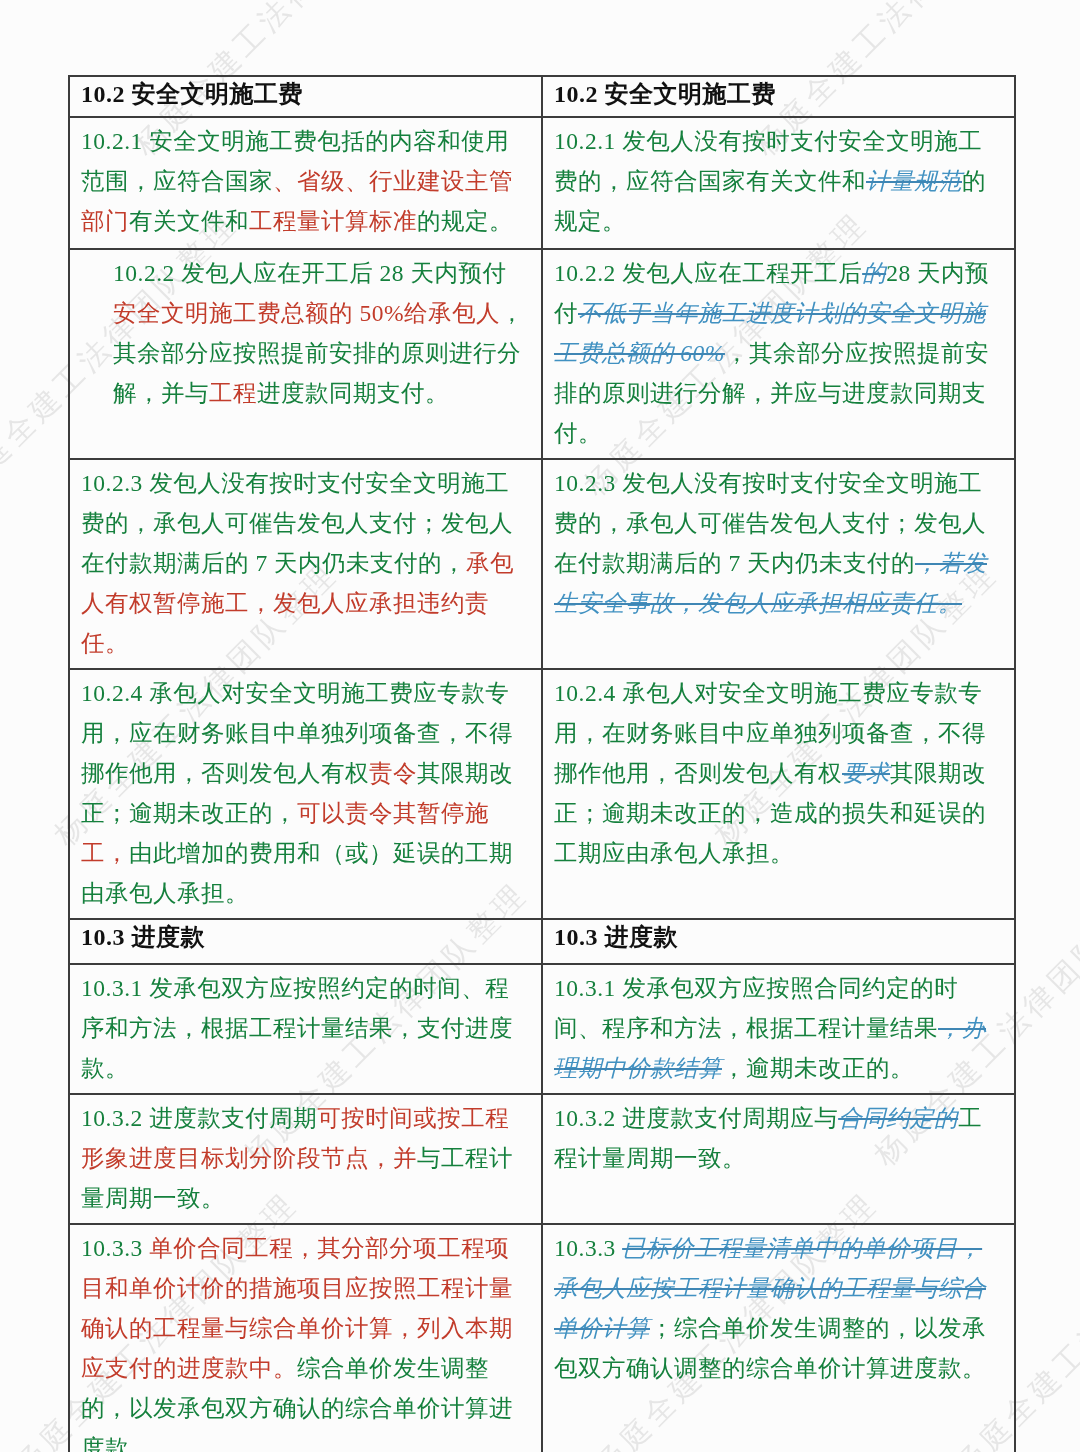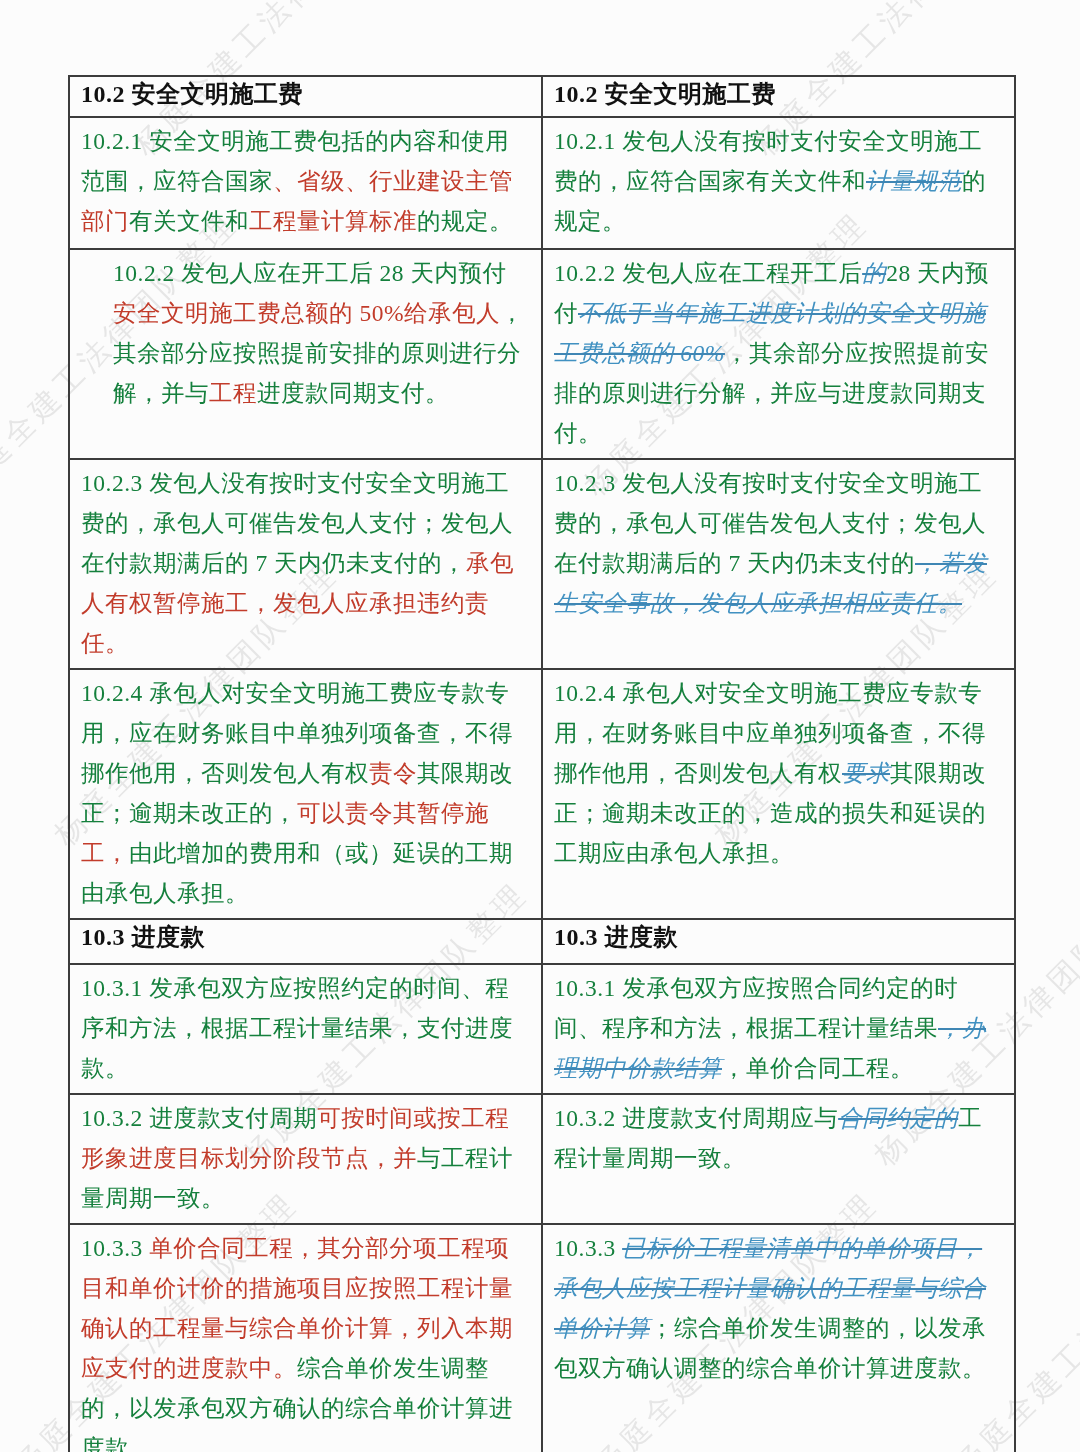--- a/index.html
+++ b/index.html
@@ -123,21 +123,21 @@
         </td>
         <td style="height: 39px;">
           <p><span class="seg-b">10.3  进度款</span></p>
         </td>
       </tr>
       <tr>
         <td style="height: 111px;">
           <p><span class="seg-k">10.3.1 发承包双方应按照约定的时间、程序和方法，根据工程计量结果，支付进度款。</span></p>
         </td>
         <td style="height: 111px;">
-          <p><span class="seg-k">10.3.1 发承包双方应按照合同约定的时间、程序和方法，根据工程计量结果</span><span class="seg-del">，办理期中价款结算</span><span class="seg-k">，单价合同工程。</span></p>
+          <p><span class="seg-k">10.3.1 发承包双方应按照合同约定的时间、程序和方法，根据工程计量结果</span><span class="seg-del">，办理期中价款结算</span><span class="seg-k">，逾期未改正的。</span></p>
         </td>
       </tr>
       <tr>
         <td style="height: 116px;">
           <p><span class="seg-k">10.3.2 进度款支付周期</span><span class="seg-r">可按时间或按工程形象进度目标划分阶段节点，并</span><span class="seg-k">与工程计量周期一致。</span></p>
         </td>
         <td style="height: 116px;">
           <p><span class="seg-k">10.3.2 进度款支付周期应与</span><span class="seg-del">合同约定的</span><span class="seg-k">工程计量周期一致。</span></p>
         </td>
       </tr>

